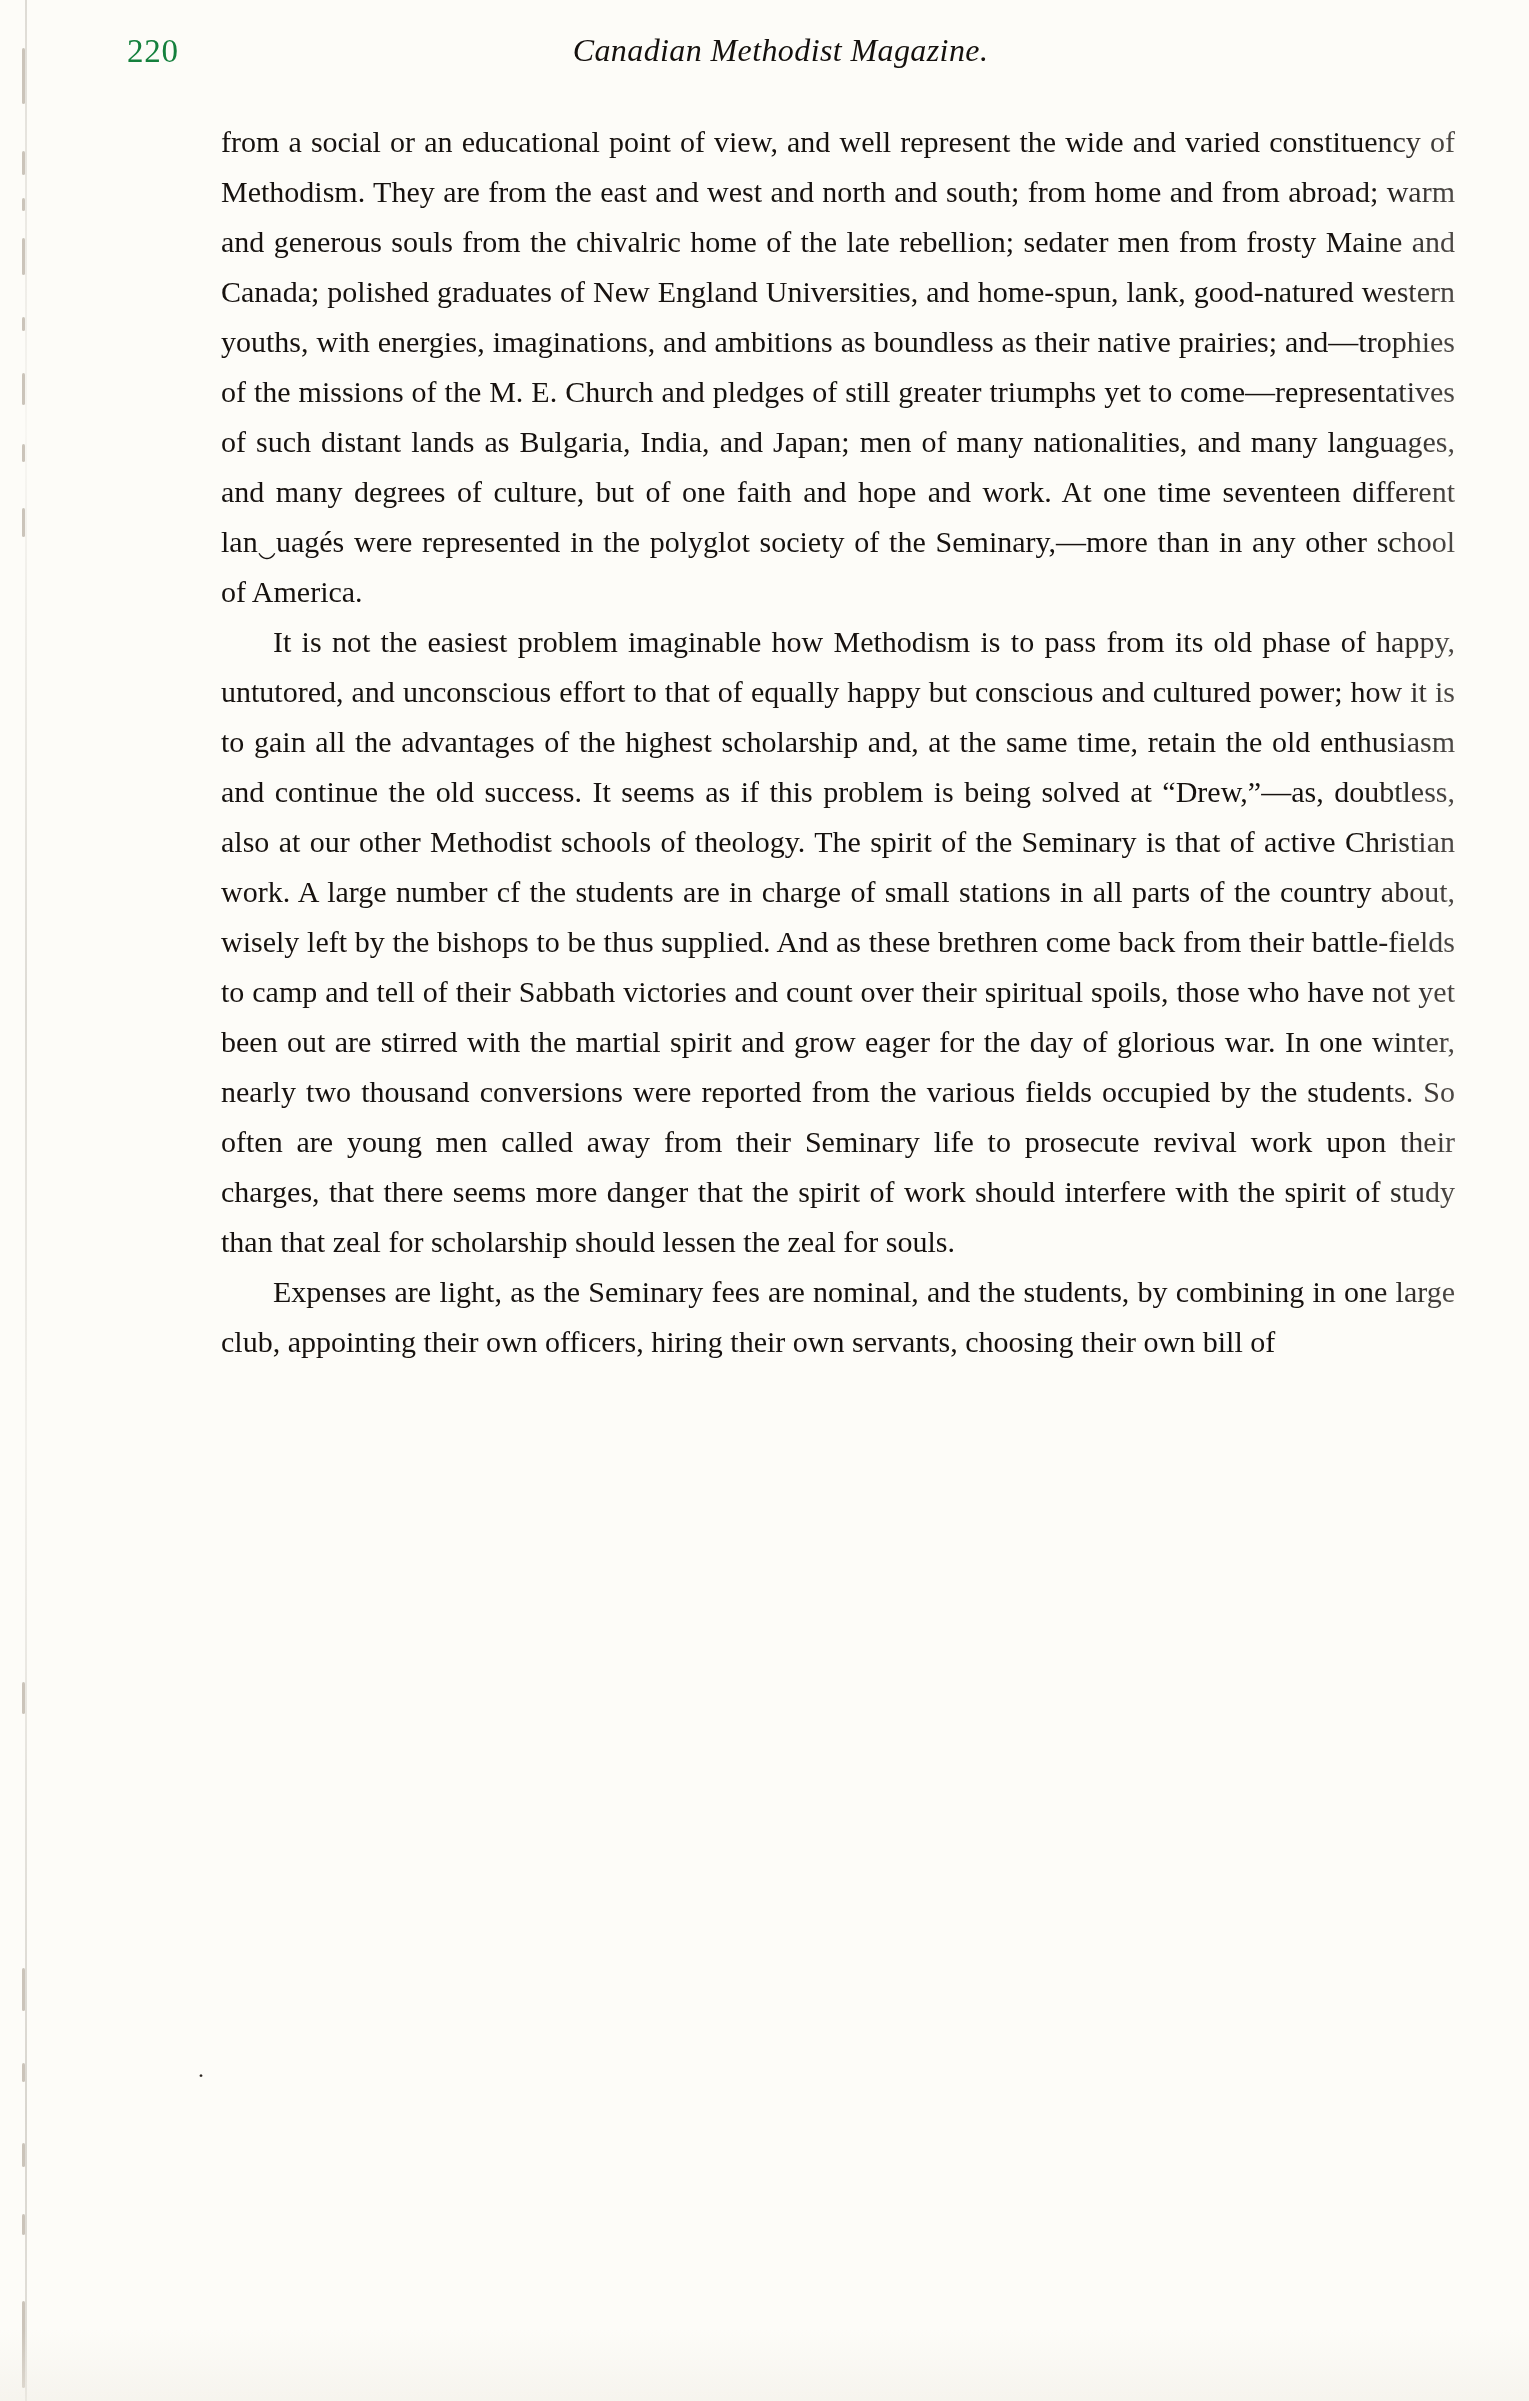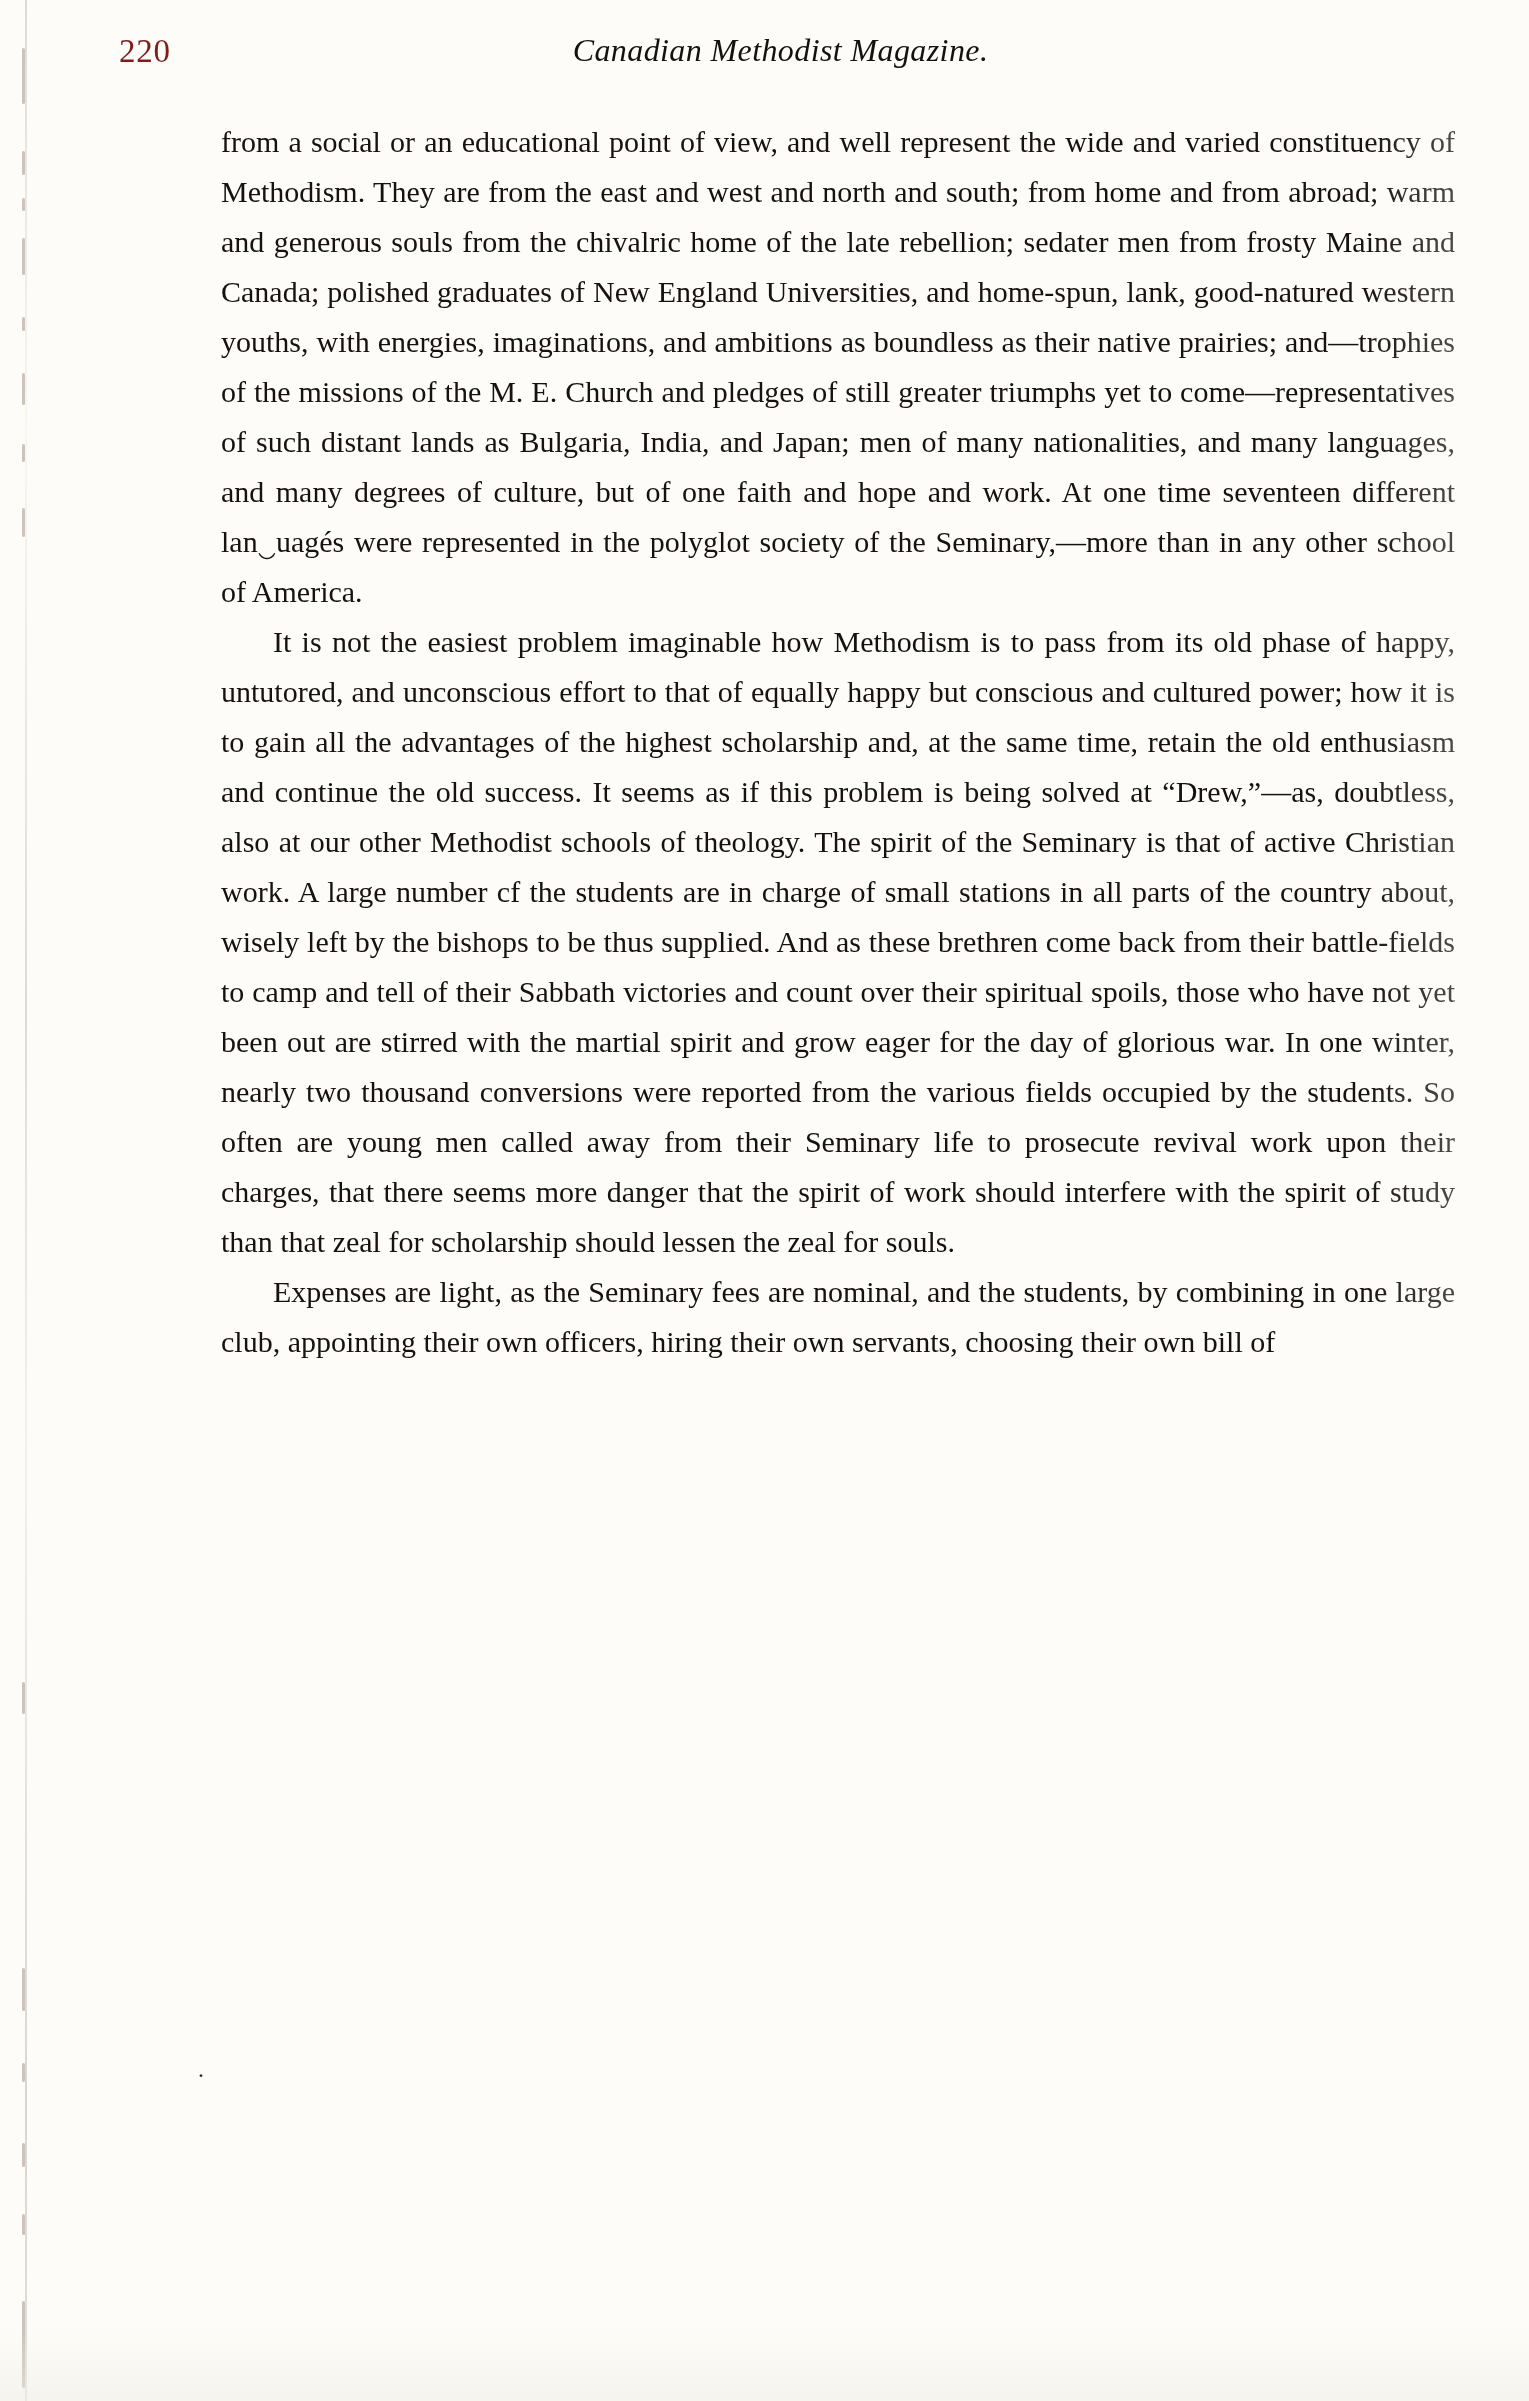--- a/index.html
+++ b/index.html
@@ -56,25 +56,25 @@
 
   .header {
     position: absolute;
     top: 32px;
     left: 119px;
     right: 119px;
     height: 51px;
   }
   .folio {
     position: absolute;
-    left: 119px;
+    left: 127px;
     top: 33px;
     font-size: 33px;
     letter-spacing: 0.8px;
-    color: #7f1d1d;
+    color: #15803d;
   }
   .running-head {
     position: absolute;
     left: 0;
     right: 0;
     top: 32px;
     text-align: center;
     font-family: "Liberation Serif", serif;
     font-style: italic;
     font-size: 32px;

